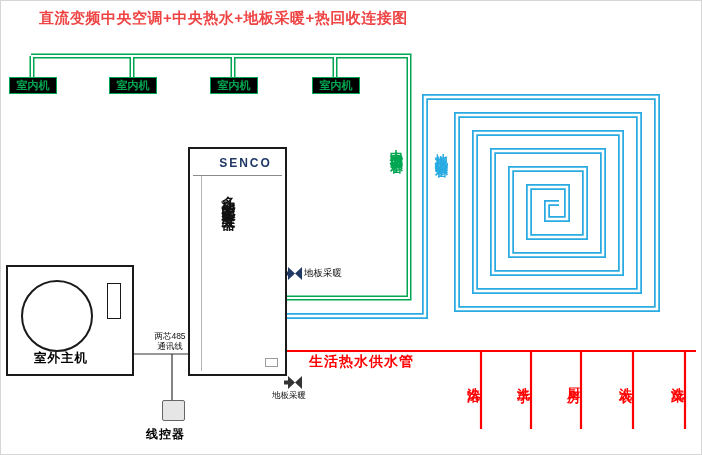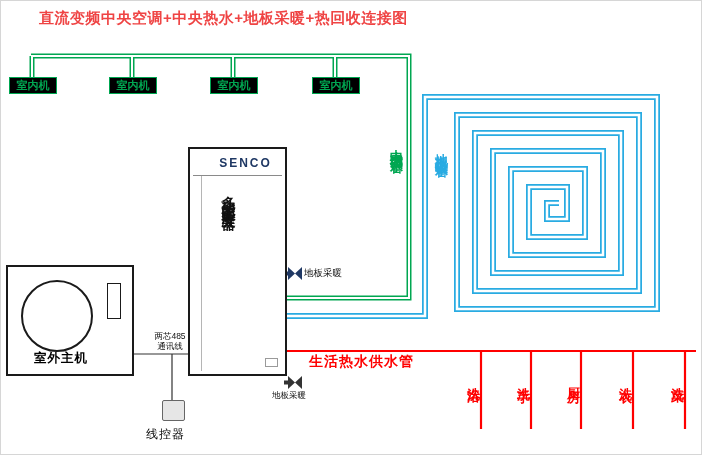--- a/index.html
+++ b/index.html
@@ -17,21 +17,21 @@
   #senco-divider{left:3px;right:3px;top:26px;border-top:1px solid #8a8a8a;height:0;}
   #main-seam{left:11px;top:27px;bottom:3px;width:1px;background:#b5b5b5;}
   #main-unit-name{left:30px;top:36px;font-size:14px;font-weight:bold;color:#111;
                   writing-mode:vertical-rl;text-orientation:upright;letter-spacing:3px;}
   #nameplate{right:7px;bottom:7px;width:11px;height:7px;border:1px solid #9a9a9a;}
   #outdoor-unit{left:5px;top:264px;width:128px;height:111px;}
   #fan-circle{left:13px;top:13px;width:68px;height:68px;border:2px solid #1a1a1a;border-radius:50%;}
   #outdoor-side-panel{left:99px;top:16px;width:12px;height:34px;border:1.5px solid #1a1a1a;}
   #outdoor-label{left:26px;top:83px;font-size:12.5px;font-weight:bold;color:#000;letter-spacing:1px;}
   #controller-box{left:161px;top:399px;width:21px;height:19px;background:#e6e6e6;border:1px solid #666;border-radius:2px;}
-  #controller-label{left:145px;top:425px;font-size:12px;font-weight:normal;color:#000;letter-spacing:1px;}
+  #controller-label{left:145px;top:425px;font-size:12px;font-weight:bold;color:#000;letter-spacing:1px;}
   #comm-label{left:147px;top:330px;width:44px;text-align:center;font-size:8.5px;line-height:10px;color:#111;}
   .vtext{writing-mode:vertical-rl;text-orientation:upright;letter-spacing:2px;font-weight:bold;}
   #ac-supply-label{left:386px;top:138px;font-size:13px;color:#00A651;}
   #floor-supply-label{left:431px;top:142px;font-size:13px;color:#29ABE2;}
   #hot-water-label{left:308px;top:352px;font-size:14px;font-weight:bold;color:#FF0000;letter-spacing:1px;}
   #refill-label{left:303px;top:266px;font-size:9.5px;color:#111;}
   #drain-label{left:271px;top:389px;font-size:8.5px;color:#111;}
   .tap-label{top:376px;font-size:13px;color:#FF0000;}
   #tap-0{left:463px;} #tap-1{left:513px;} #tap-2{left:563px;} #tap-3{left:615px;} #tap-4{left:667px;}
 </style>

